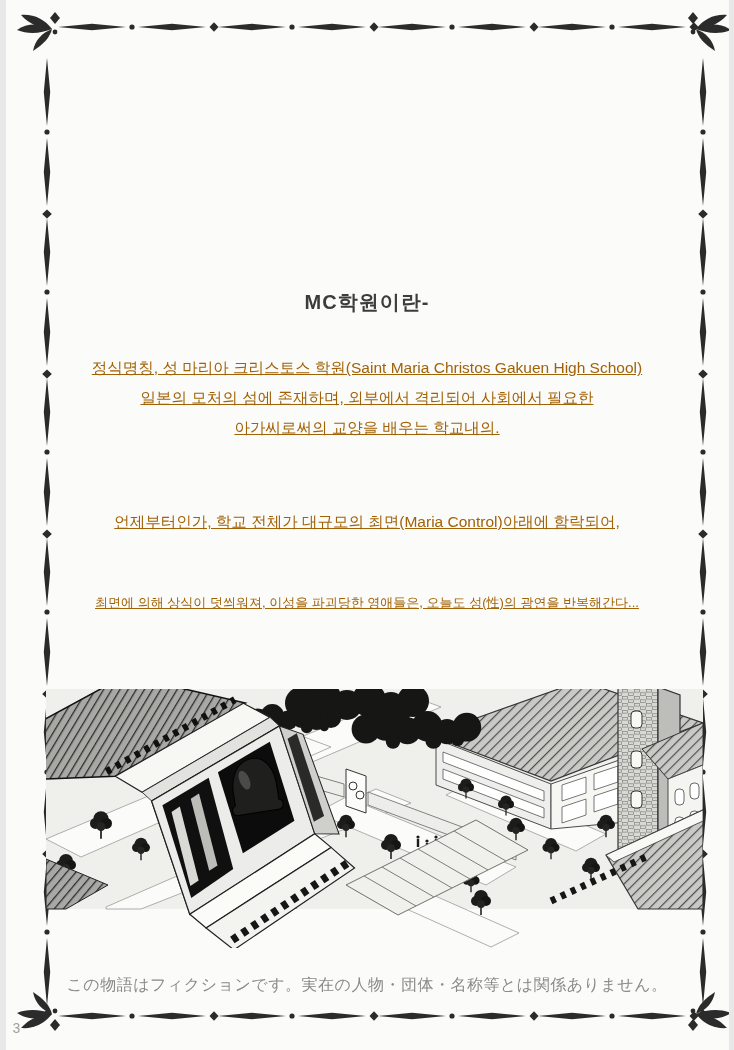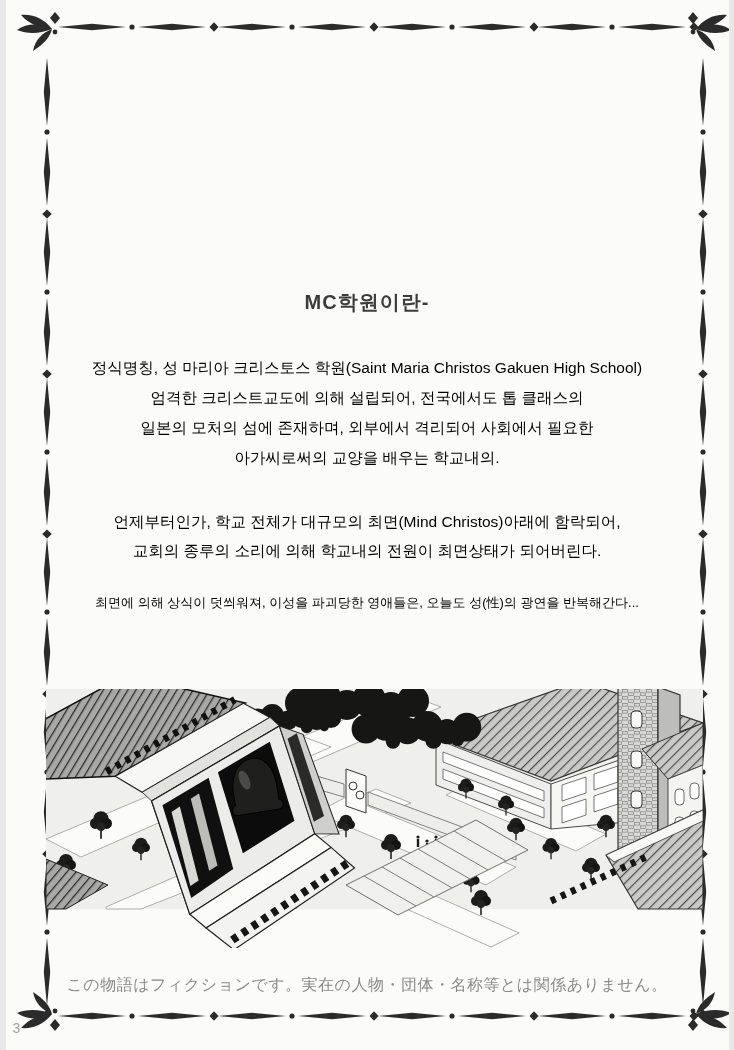--- a/index.html
+++ b/index.html
@@ -10,21 +10,21 @@
     font-family:"Liberation Sans",sans-serif;
     overflow:hidden;
     margin:0 auto;
   }
   .ornament{position:absolute;left:0;top:0;width:734px;height:1050px;pointer-events:none;}
   .title{
     position:absolute;left:0;right:0;top:289px;
     text-align:center;font-size:20px;font-weight:600;
     letter-spacing:1px;color:#3c3c3c;white-space:nowrap;
   }
-  .para{position:absolute;left:0;right:0;text-align:center;color:#000000;font-weight:500;}
+  .para{position:absolute;left:0;right:0;text-align:center;color:#a16207;font-weight:500;text-decoration:underline;}
   .para .line{white-space:nowrap;}
   .para1{top:353px;font-size:15.5px;line-height:30px;}
   .para2{top:507px;font-size:15.5px;line-height:29px;}
   .para3{top:590px;font-size:13px;line-height:26px;}
   .illus{position:absolute;left:40px;top:689px;width:657px;height:259px;}
   .disclaimer{
     position:absolute;left:0;right:0;top:975px;
     text-align:center;font-size:16px;color:#8a8a8a;letter-spacing:0.5px;white-space:nowrap;
   }
   .pagenum{
@@ -85,28 +85,26 @@
     <use href="#cflo" transform="translate(46,29)"></use>
     <use href="#cflo" transform="translate(690,29) scale(-1,1)"></use>
     <use href="#cflo" transform="translate(46,1014) scale(1,-1)"></use>
     <use href="#cflo" transform="translate(690,1014) scale(-1,-1)"></use>
   </svg>
 
   <div class="title">MC학원이란-</div>
 
   <div class="para para1">
     <div class="line">정식명칭, 성 마리아 크리스토스 학원(Saint Maria Christos Gakuen High School)</div>
-    <div class="line">엄격한 크리스트교도에 의해 설립되어, 전국에서도 톱 클래스의</div>
     <div class="line">일본의 모처의 섬에 존재하며, 외부에서 격리되어 사회에서 필요한</div>
     <div class="line">아가씨로써의 교양을 배우는 학교내의.</div>
   </div>
 
   <div class="para para2">
-    <div class="line">언제부터인가, 학교 전체가 대규모의 최면(Mind Christos)아래에 함락되어,</div>
-    <div class="line">교회의 종루의 소리에 의해 학교내의 전원이 최면상태가 되어버린다.</div>
+    <div class="line">언제부터인가, 학교 전체가 대규모의 최면(Maria Control)아래에 함락되어,</div>
   </div>
 
   <div class="para para3">
     <div class="line">최면에 의해 상식이 덧씌워져, 이성을 파괴당한 영애들은, 오늘도 성(性)의 광연을 반복해간다...</div>
   </div>
 
   <svg class="illus" viewBox="0 0 657 259">
     <defs>
       <pattern id="hA" width="7" height="7" patternUnits="userSpaceOnUse" patternTransform="rotate(45)">
         <rect width="7" height="7" fill="#c9c9c6"></rect>

